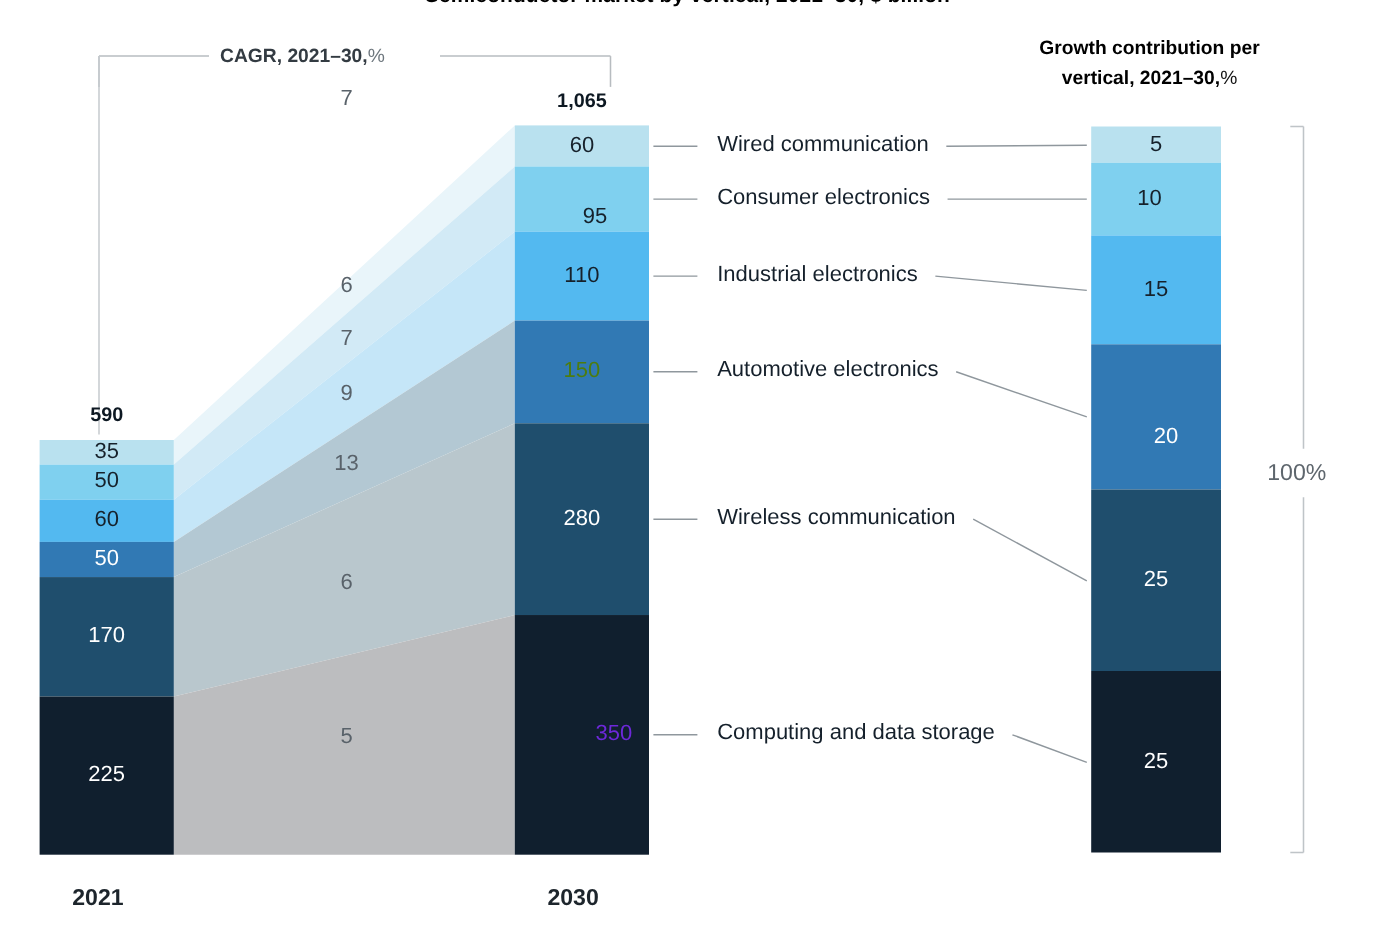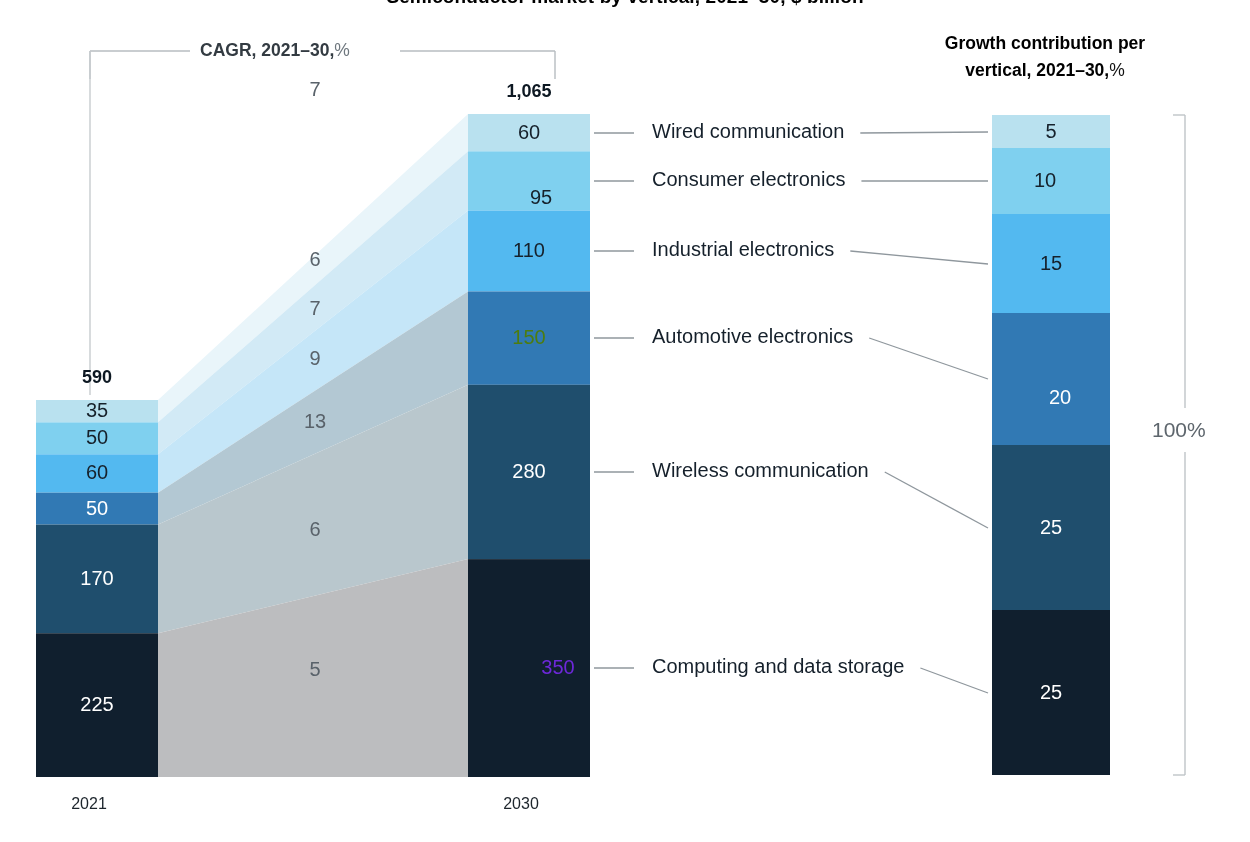--- a/index.html
+++ b/index.html
@@ -26,22 +26,22 @@
     position:absolute;left:880px;top:30px;width:330px;text-align:center;
     font-size:17.5px;font-weight:700;color:#000;line-height:27px;
   }
   .growth-head .pct{font-weight:400;color:#111;}
 
   .total-label{
     position:absolute;font-size:18px;font-weight:700;color:#0d1822;
     white-space:nowrap;text-align:center;
   }
   .axis-label{
-    position:absolute;font-size:16px;font-weight:400;color:#1d252c;
-    white-space:nowrap;text-align:center;
+    position:absolute;font-size:21px;font-weight:700;color:#1d252c;
+    white-space:nowrap;text-align:center;margin-top:10px;
   }
   .cagr-val{
     position:absolute;font-size:20px;font-weight:400;color:#59626a;
     white-space:nowrap;text-align:center;
   }
   .seg-val{
     position:absolute;font-size:20px;font-weight:400;white-space:nowrap;
     text-align:center;line-height:1;
   }
   .cat-label{

